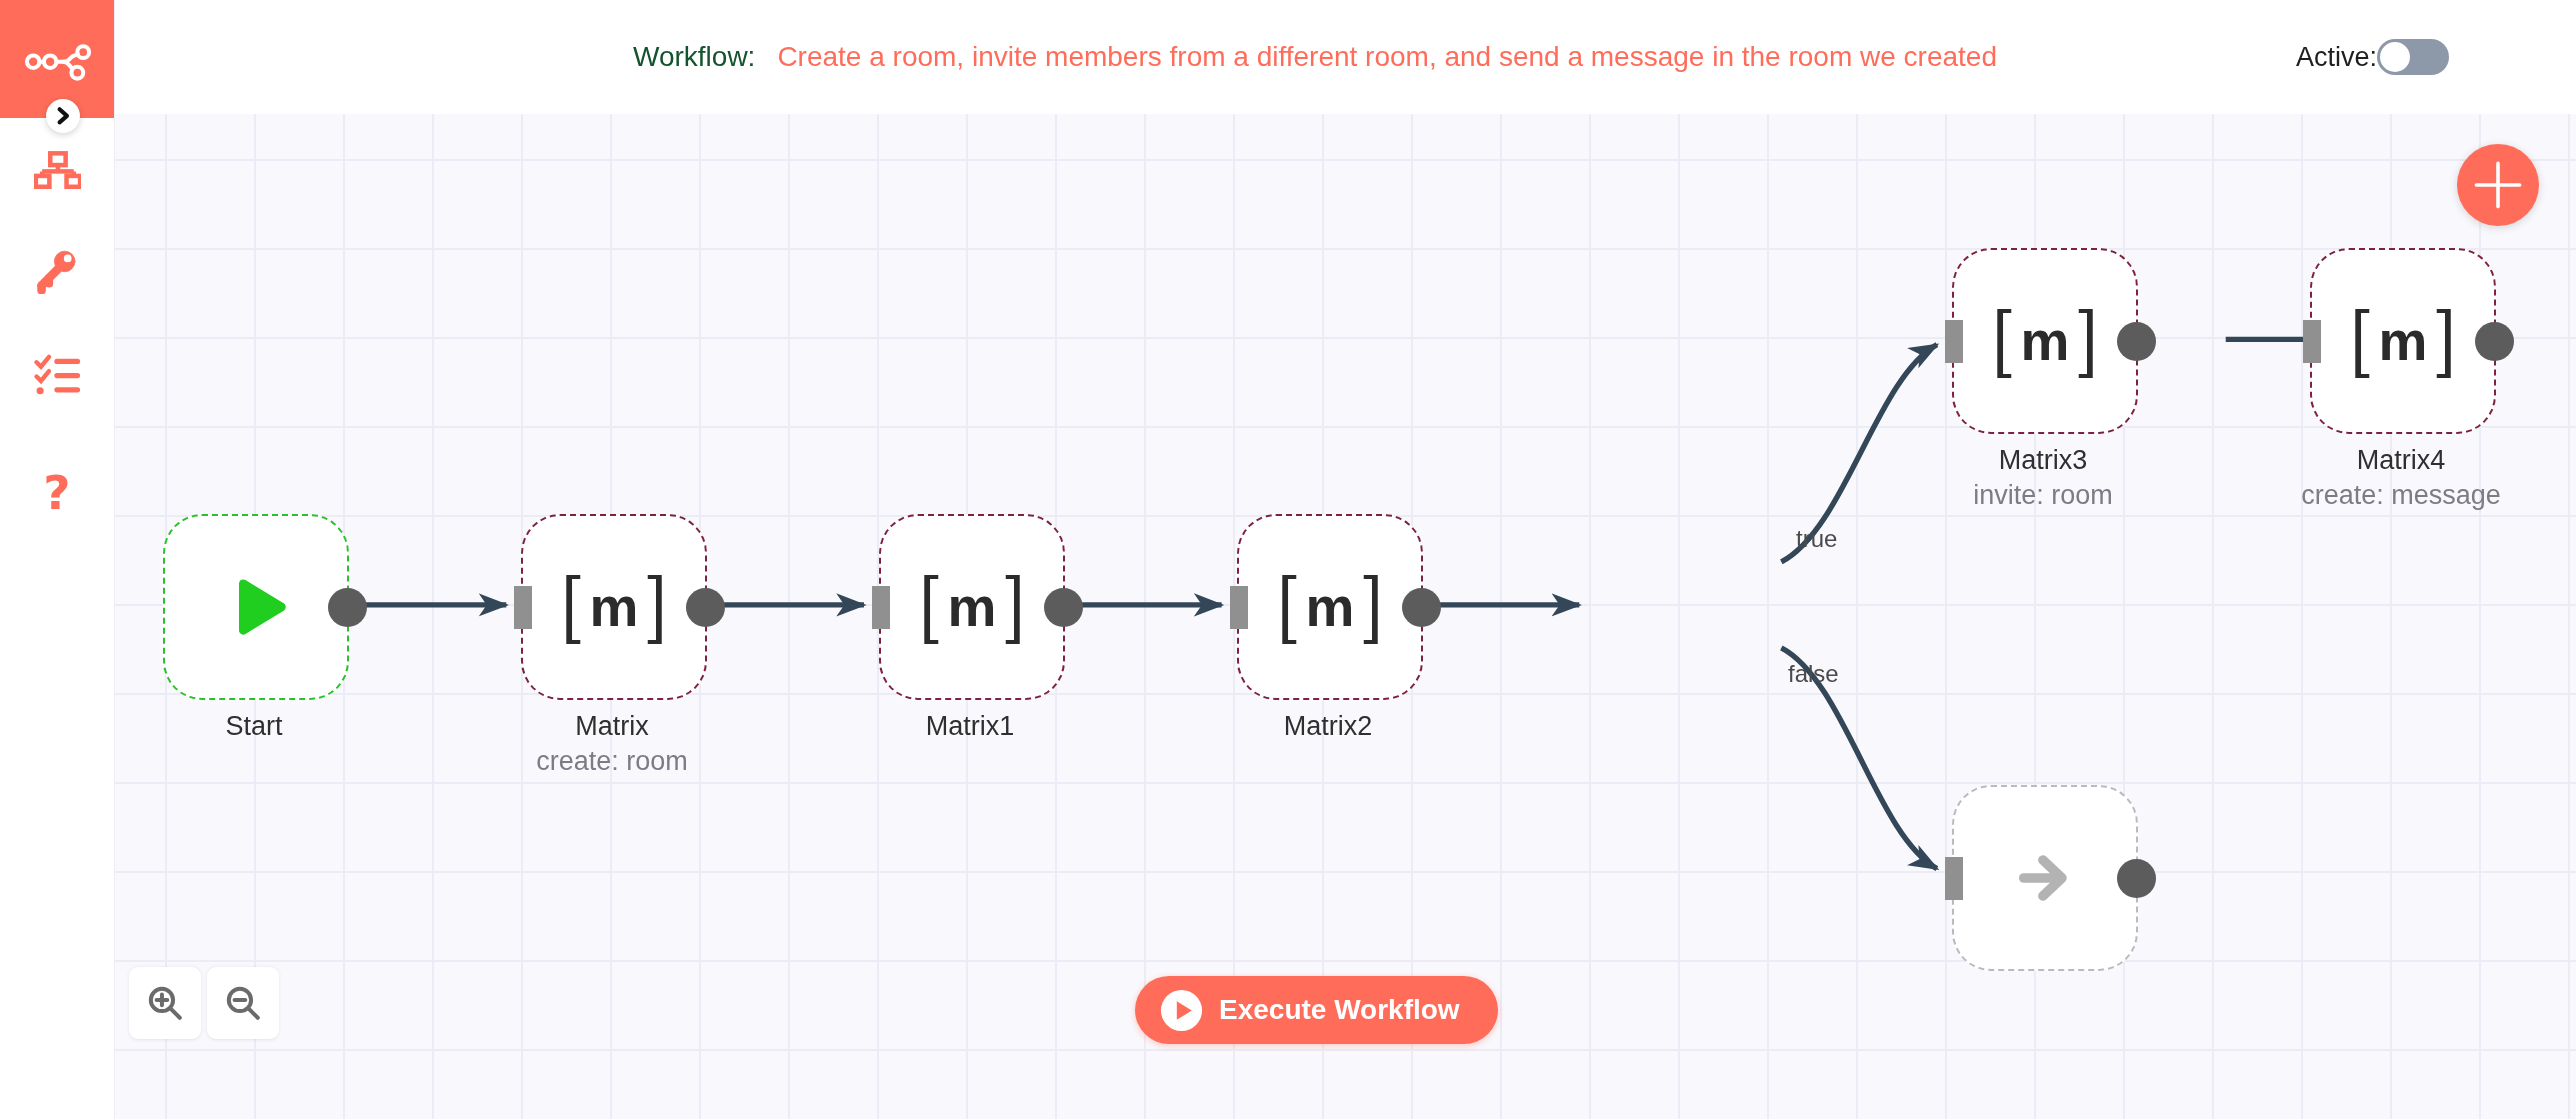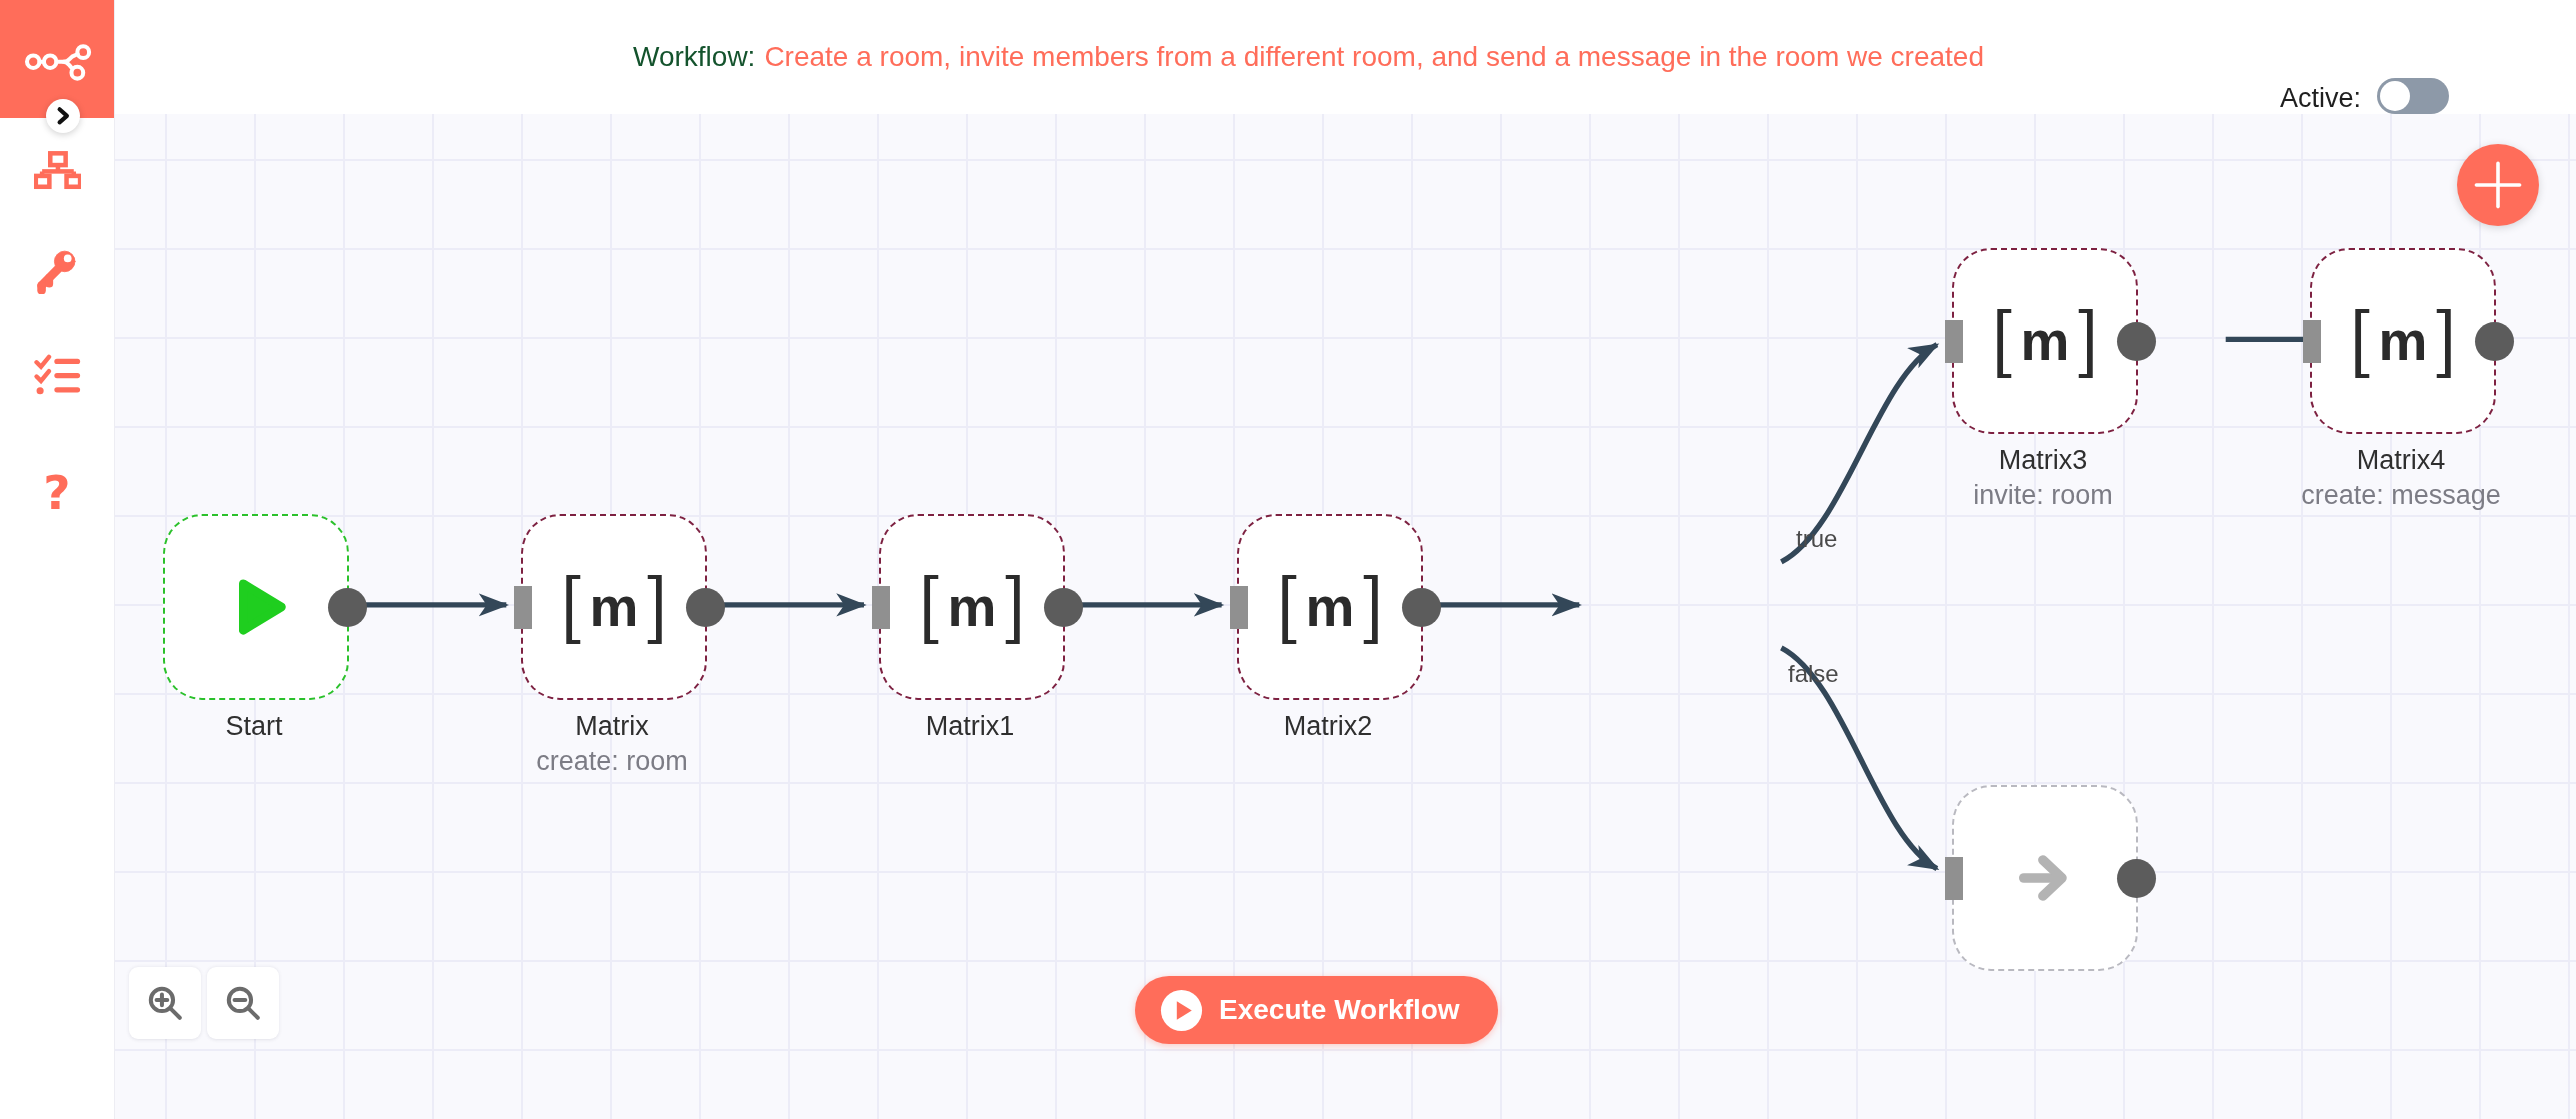--- a/index.html
+++ b/index.html
@@ -14,22 +14,22 @@
   .collapse-btn{position:absolute;left:46px;top:99px;width:34px;height:34px;border-radius:50%;
     background:#fff;box-shadow:0 1.8px 7.2px rgba(0,0,0,.18);display:flex;align-items:center;justify-content:center;}
   .side-icon{position:absolute;left:0;width:114px;display:flex;justify-content:center;color:#ff6d5a;}
   .side-icon svg{display:block;}
   .q-icon{font-size:47px;font-weight:bold;color:#ff6d5a;line-height:1;font-family:"DejaVu Sans",sans-serif;}
 
   
   .header{position:absolute;left:114px;top:0;width:2462px;height:114px;background:#fff;z-index:20;}
   .wf-title{position:absolute;left:519px;top:50%;transform:translateY(-50%);font-size:28px;white-space:nowrap;}
   .wf-title .lbl{color:#14532d;}
-  .wf-title .name{color:#ff6d5a;margin-left:9px;}
-  .active-group{position:absolute;right:127px;top:0;height:114px;display:flex;align-items:flex-end;gap:16px;}
+  .wf-title .name{color:#ff6d5a;margin-left:22px;}
+  .active-group{position:absolute;right:127px;top:0;height:114px;display:flex;align-items:center;gap:0;}
   .active-label{font-size:27px;color:#1f1f1f;}
   .toggle{position:relative;width:72px;height:36px;border-radius:18px;background:#8d99a8;}
   .toggle .knob{position:absolute;left:2.7px;top:2.7px;width:30px;height:30px;border-radius:50%;background:#fff;}
 
   
   .canvas{position:absolute;left:114px;top:114px;width:2462px;height:1005px;
     background-color:#f9f9fd;
     background-image:
       linear-gradient(to right,#ececf7 1.8px,transparent 1.8px),
       linear-gradient(to bottom,#ececf7 1.8px,transparent 1.8px);

